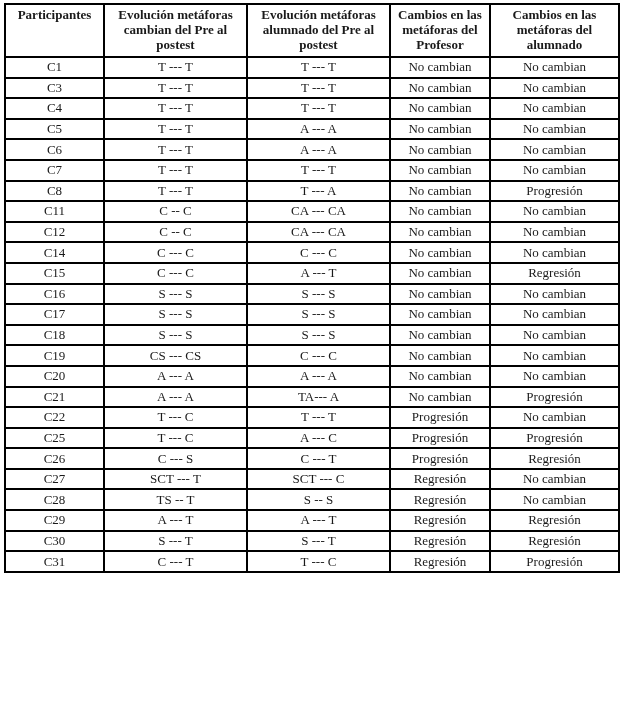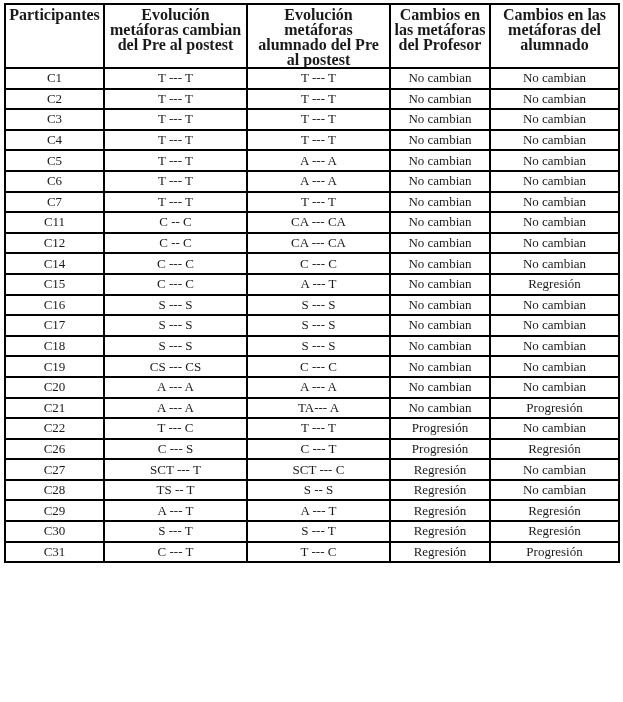--- a/index.html
+++ b/index.html
@@ -14,21 +14,21 @@
   }
   th, td {
     border: 2px solid #000;
     text-align: center;
     padding: 0 2px;
     overflow: hidden;
     white-space: nowrap;
   }
   th {
     font-weight: bold;
-    font-size: 16px;
+    font-size: 13px;
     line-height: 15px;
     height: 49px;
     vertical-align: top;
     padding-top: 2px;
     white-space: normal;
   }
   td {
     font-size: 13px;
     height: 16.6px;
     line-height: 16px;
@@ -64,27 +64,20 @@
     </thead>
     <tbody id="tbody">
         <tr>
           <td>C1</td>
           <td>T --- T</td>
           <td>T --- T</td>
           <td>No cambian</td>
           <td>No cambian</td>
         </tr>
         <tr>
-          <td>C2</td>
-          <td>T --- T</td>
-          <td>T --- T</td>
-          <td>No cambian</td>
-          <td>No cambian</td>
-        </tr>
-        <tr>
           <td>C3</td>
           <td>T --- T</td>
           <td>T --- T</td>
           <td>No cambian</td>
           <td>No cambian</td>
         </tr>
         <tr>
           <td>C4</td>
           <td>T --- T</td>
           <td>T --- T</td>
@@ -104,20 +97,27 @@
           <td>A --- A</td>
           <td>No cambian</td>
           <td>No cambian</td>
         </tr>
         <tr>
           <td>C7</td>
           <td>T --- T</td>
           <td>T --- T</td>
           <td>No cambian</td>
           <td>No cambian</td>
+        </tr>
+        <tr>
+          <td>C8</td>
+          <td>T --- T</td>
+          <td>T --- A</td>
+          <td>No cambian</td>
+          <td>Progresión</td>
         </tr>
         <tr>
           <td>C11</td>
           <td>C -- C</td>
           <td>CA --- CA</td>
           <td>No cambian</td>
           <td>No cambian</td>
         </tr>
         <tr>
           <td>C12</td>
@@ -181,20 +181,27 @@
           <td>TA--- A</td>
           <td>No cambian</td>
           <td>Progresión</td>
         </tr>
         <tr>
           <td>C22</td>
           <td>T --- C</td>
           <td>T --- T</td>
           <td>Progresión</td>
           <td>No cambian</td>
+        </tr>
+        <tr>
+          <td>C25</td>
+          <td>T --- C</td>
+          <td>A --- C</td>
+          <td>Progresión</td>
+          <td>Progresión</td>
         </tr>
         <tr>
           <td>C26</td>
           <td>C --- S</td>
           <td>C --- T</td>
           <td>Progresión</td>
           <td>Regresión</td>
         </tr>
         <tr>
           <td>C27</td>

